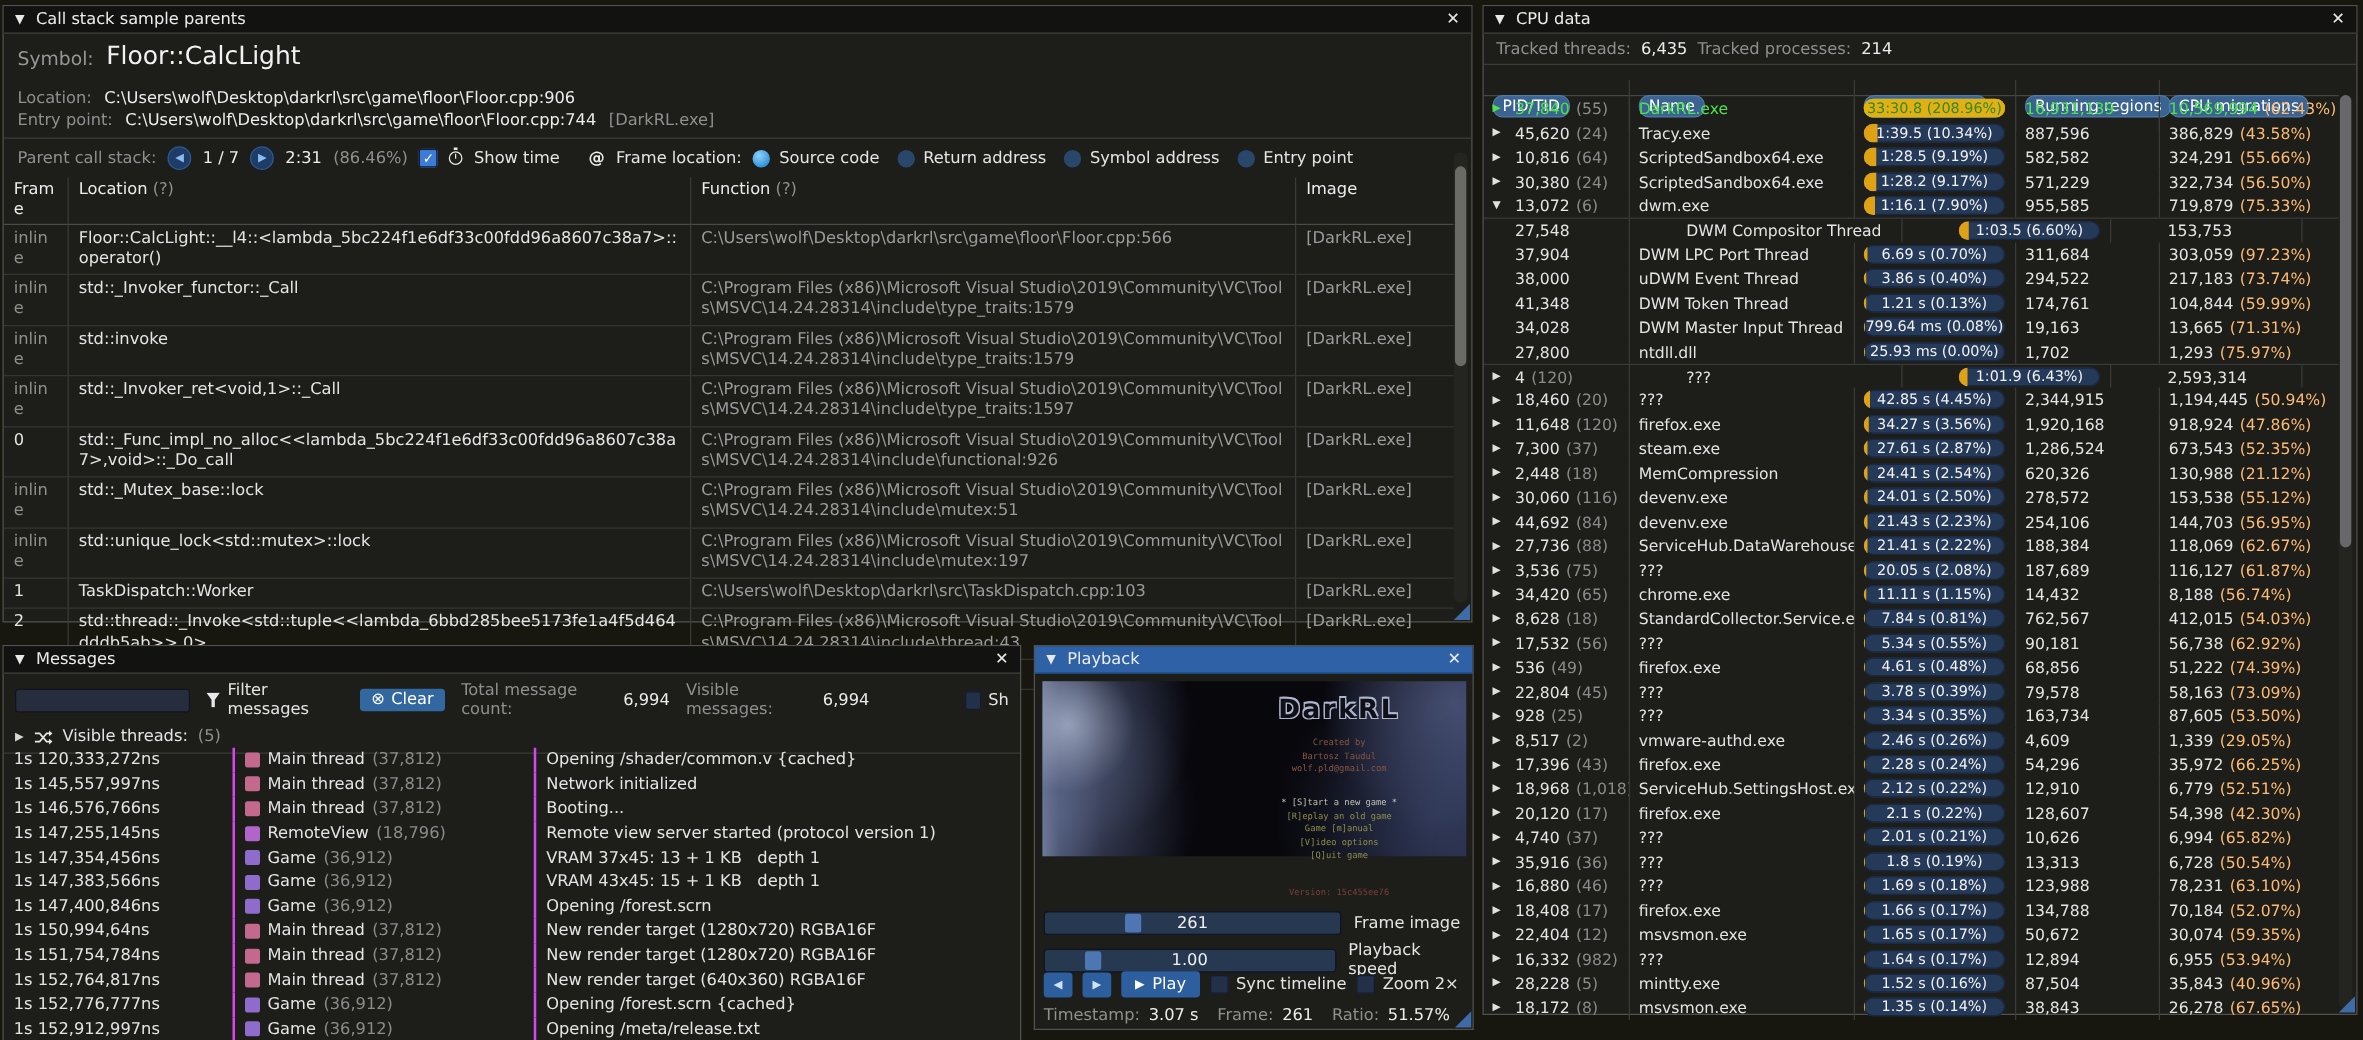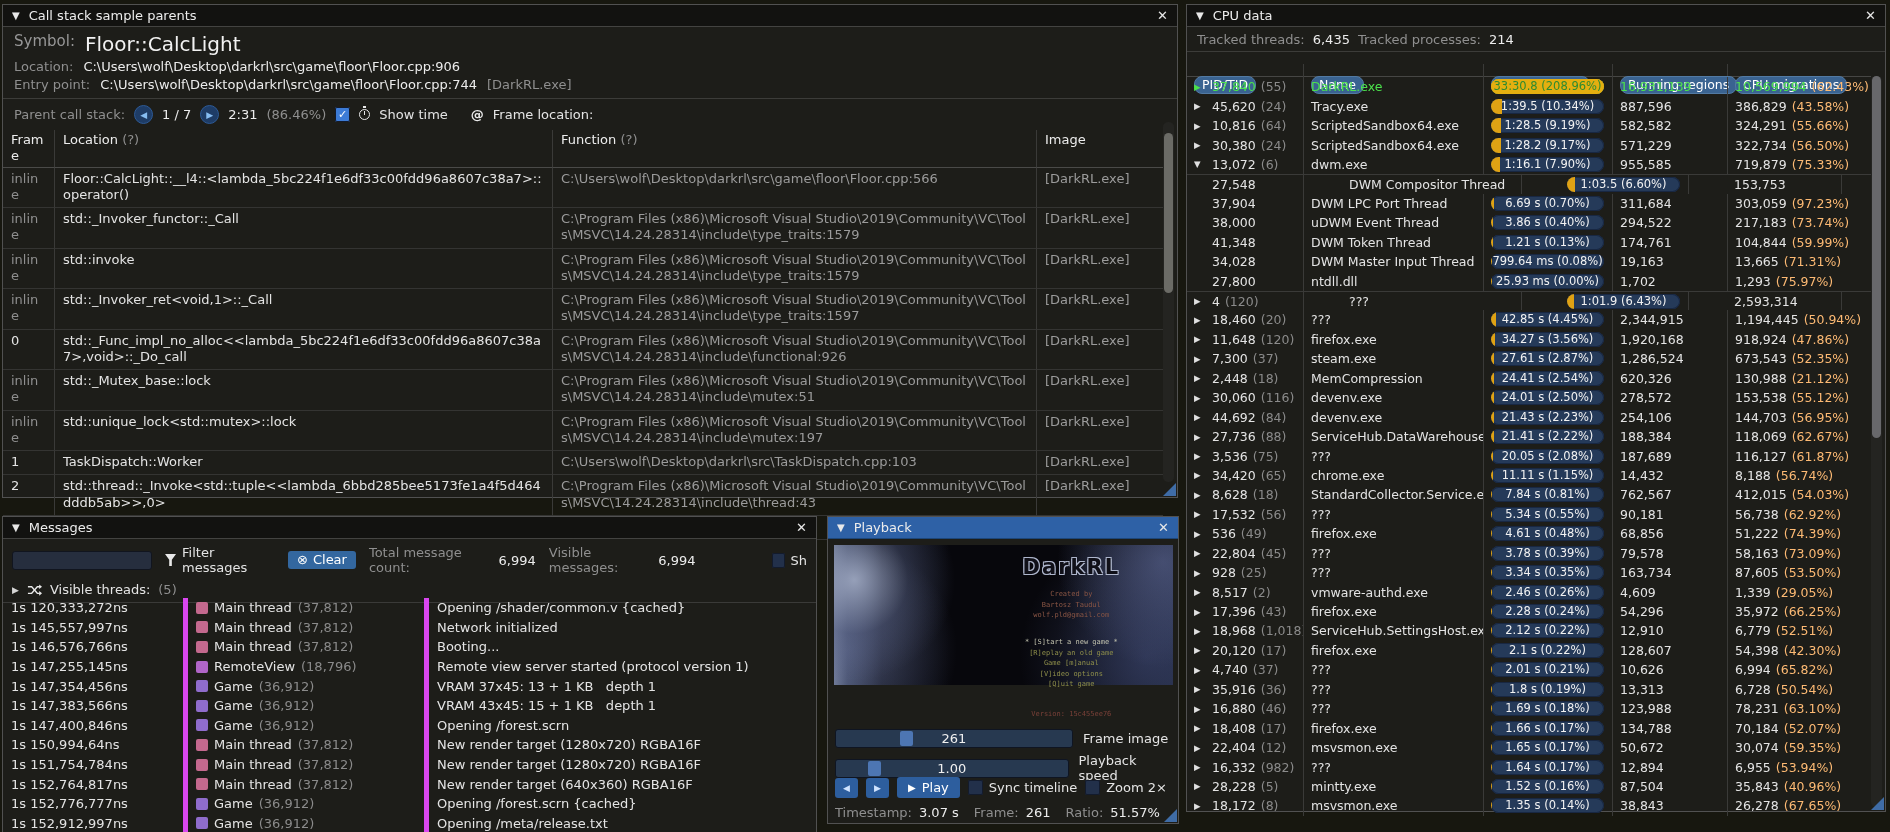--- a/index.html
+++ b/index.html
@@ -14,21 +14,21 @@
   .close-x { margin-left:auto; color:#e8e8e8; font-size:13px; line-height:1; cursor:default; }
   .grip { position:absolute; right:1px; bottom:1px; width:0; height:0; border-style:solid; border-width:0 0 13px 13px; border-color:transparent transparent #3f6ca6 transparent; }
 
   .dim { color:#8f8f8f; }
   .bright { color:#ececec; }
   .pathtxt { color:#9b9b9b; }
 
   
   #callstack { left:2px; top:4px; width:1176px; height:494px; }
   .cs-head { padding:5px 11px 3px; }
-  .sym-line { display:flex; align-items:flex-start; gap:10px; margin-bottom:3px; }
+  .sym-line { display:flex; align-items:flex-end; gap:10px; margin-bottom:15px; }
   .sym-label { font-size:15px; color:#979797; }
   .sym-name { font-size:20px; color:#f2f2f2; }
   .kv-line { display:flex; align-items:baseline; gap:10px; margin-bottom:3px; font-size:13px; }
   .cs-controls { display:flex; align-items:center; gap:9px; padding:6px 11px; border-top:1px solid #3c3c39; font-size:13px; }
   .navbtn { width:19px; height:19px; border-radius:50%; background:#1e3c66; border:1px solid #2d5causse; border:1px solid #2d5a96; display:flex; align-items:center; justify-content:center; color:#86bdf2; font-size:9px; }
   .checkbox { width:15px; height:15px; border-radius:2px; background:#22304a; box-shadow:inset 0 0 0 1px #131b2c; display:flex; align-items:center; justify-content:center; font-size:11px; color:#fff; }
   .checkbox.on { background:#3c7bd6; }
   .stopwatch { width:11px; height:11px; border:1.5px solid #e8e8e8; border-radius:50%; position:relative; display:inline-block; }
   .stopwatch::before { content:""; position:absolute; top:-4px; left:2.5px; width:3px; height:2px; background:#e8e8e8; }
   .stopwatch::after { content:""; position:absolute; left:3.6px; top:1.4px; width:1.4px; height:3.6px; background:#e8e8e8; }
@@ -49,21 +49,21 @@
   #messages { left:2px; top:516px; width:815px; height:324px; }
   .msg-toolbar { display:flex; align-items:center; gap:13px; padding:6px 9px 5px; }
   .filter-input { width:152px; height:19px; background:#262e3e; border:1px solid #11151f; border-radius:3px; }
   .iconlabel { display:flex; align-items:center; gap:6px; }
   .funnel { width:12px; height:12px; background:#e8e8e8; clip-path:polygon(0 0,100% 0,62% 48%,62% 100%,38% 100%,38% 48%); }
   .btn-blue { display:flex; align-items:center; gap:5px; background:#33679f; border-radius:3px; padding:1px 9px 2px; color:#fff; }
   .vis-threads { display:flex; align-items:center; gap:8px; padding:2px 9px 5px; border-bottom:1px solid #3a3a38; font-size:13px; }
   .expander { font-size:9px; color:#d6d6d6; }
   .msg-list { overflow:hidden; height:247px; margin-top:-5px; padding-top:0; }
   .msg-row { display:grid; grid-template-columns:185px 241px 1fr; height:19.6px; align-items:center; }
-  .msg-cell { padding:0 8px; border-right:5px solid #d946ef; height:100%; display:flex; align-items:center; gap:6px; overflow:hidden; white-space:pre; }
+  .msg-cell { padding:0 8px; border-right:2px solid #d946ef; height:100%; display:flex; align-items:center; gap:6px; overflow:hidden; white-space:pre; }
   .msg-cell:last-child { border-right:none; }
   .chip { width:12px; height:12px; border-radius:2px; flex:none; }
 
   
   #playback { left:827px; top:516px; width:352px; height:308px; }
   .pb-image { position:absolute; left:6px; top:28px; width:339px; height:140px;
     background:
       radial-gradient(circle at 6% 25%, rgba(165,175,200,.85), rgba(90,100,135,.35) 16%, transparent 30%),
       radial-gradient(circle at 4% 75%, rgba(110,120,160,.5), transparent 32%),
       radial-gradient(circle at 97% 12%, rgba(100,110,155,.55), transparent 30%),
@@ -151,20 +151,42 @@
       </span>
     <span class="bright">2:31</span>
     <span class="dim">(86.46%)</span>
     <span class="checkbox on">
         <span>✓</span>
       </span>
     <span class="stopwatch"></span>
     <span>Show time</span>
     <span class="at-icon" style="margin-left:14px;">@</span>
     <span>Frame location:</span>
+    <span style="display:flex;gap:14px;">
+
+        <span class="radio-group">
+          <span class="radio on"></span>
+          <span>Source code</span>
+        </span>
+
+        <span class="radio-group">
+          <span class="radio"></span>
+          <span>Return address</span>
+        </span>
+
+        <span class="radio-group">
+          <span class="radio"></span>
+          <span>Symbol address</span>
+        </span>
+
+        <span class="radio-group">
+          <span class="radio"></span>
+          <span>Entry point</span>
+        </span>
+      </span>
   </div>
   <div class="cs-table">
     <div class="cs-row cs-hdr">
       <div class="cs-cell"><span>Frame</span></div>
       <div class="cs-cell"><span>Location</span> <span class="dim">(?)</span></div>
       <div class="cs-cell"><span>Function</span> <span class="dim">(?)</span></div>
       <div class="cs-cell"><span>Image</span></div>
     </div>
     <div>
 

